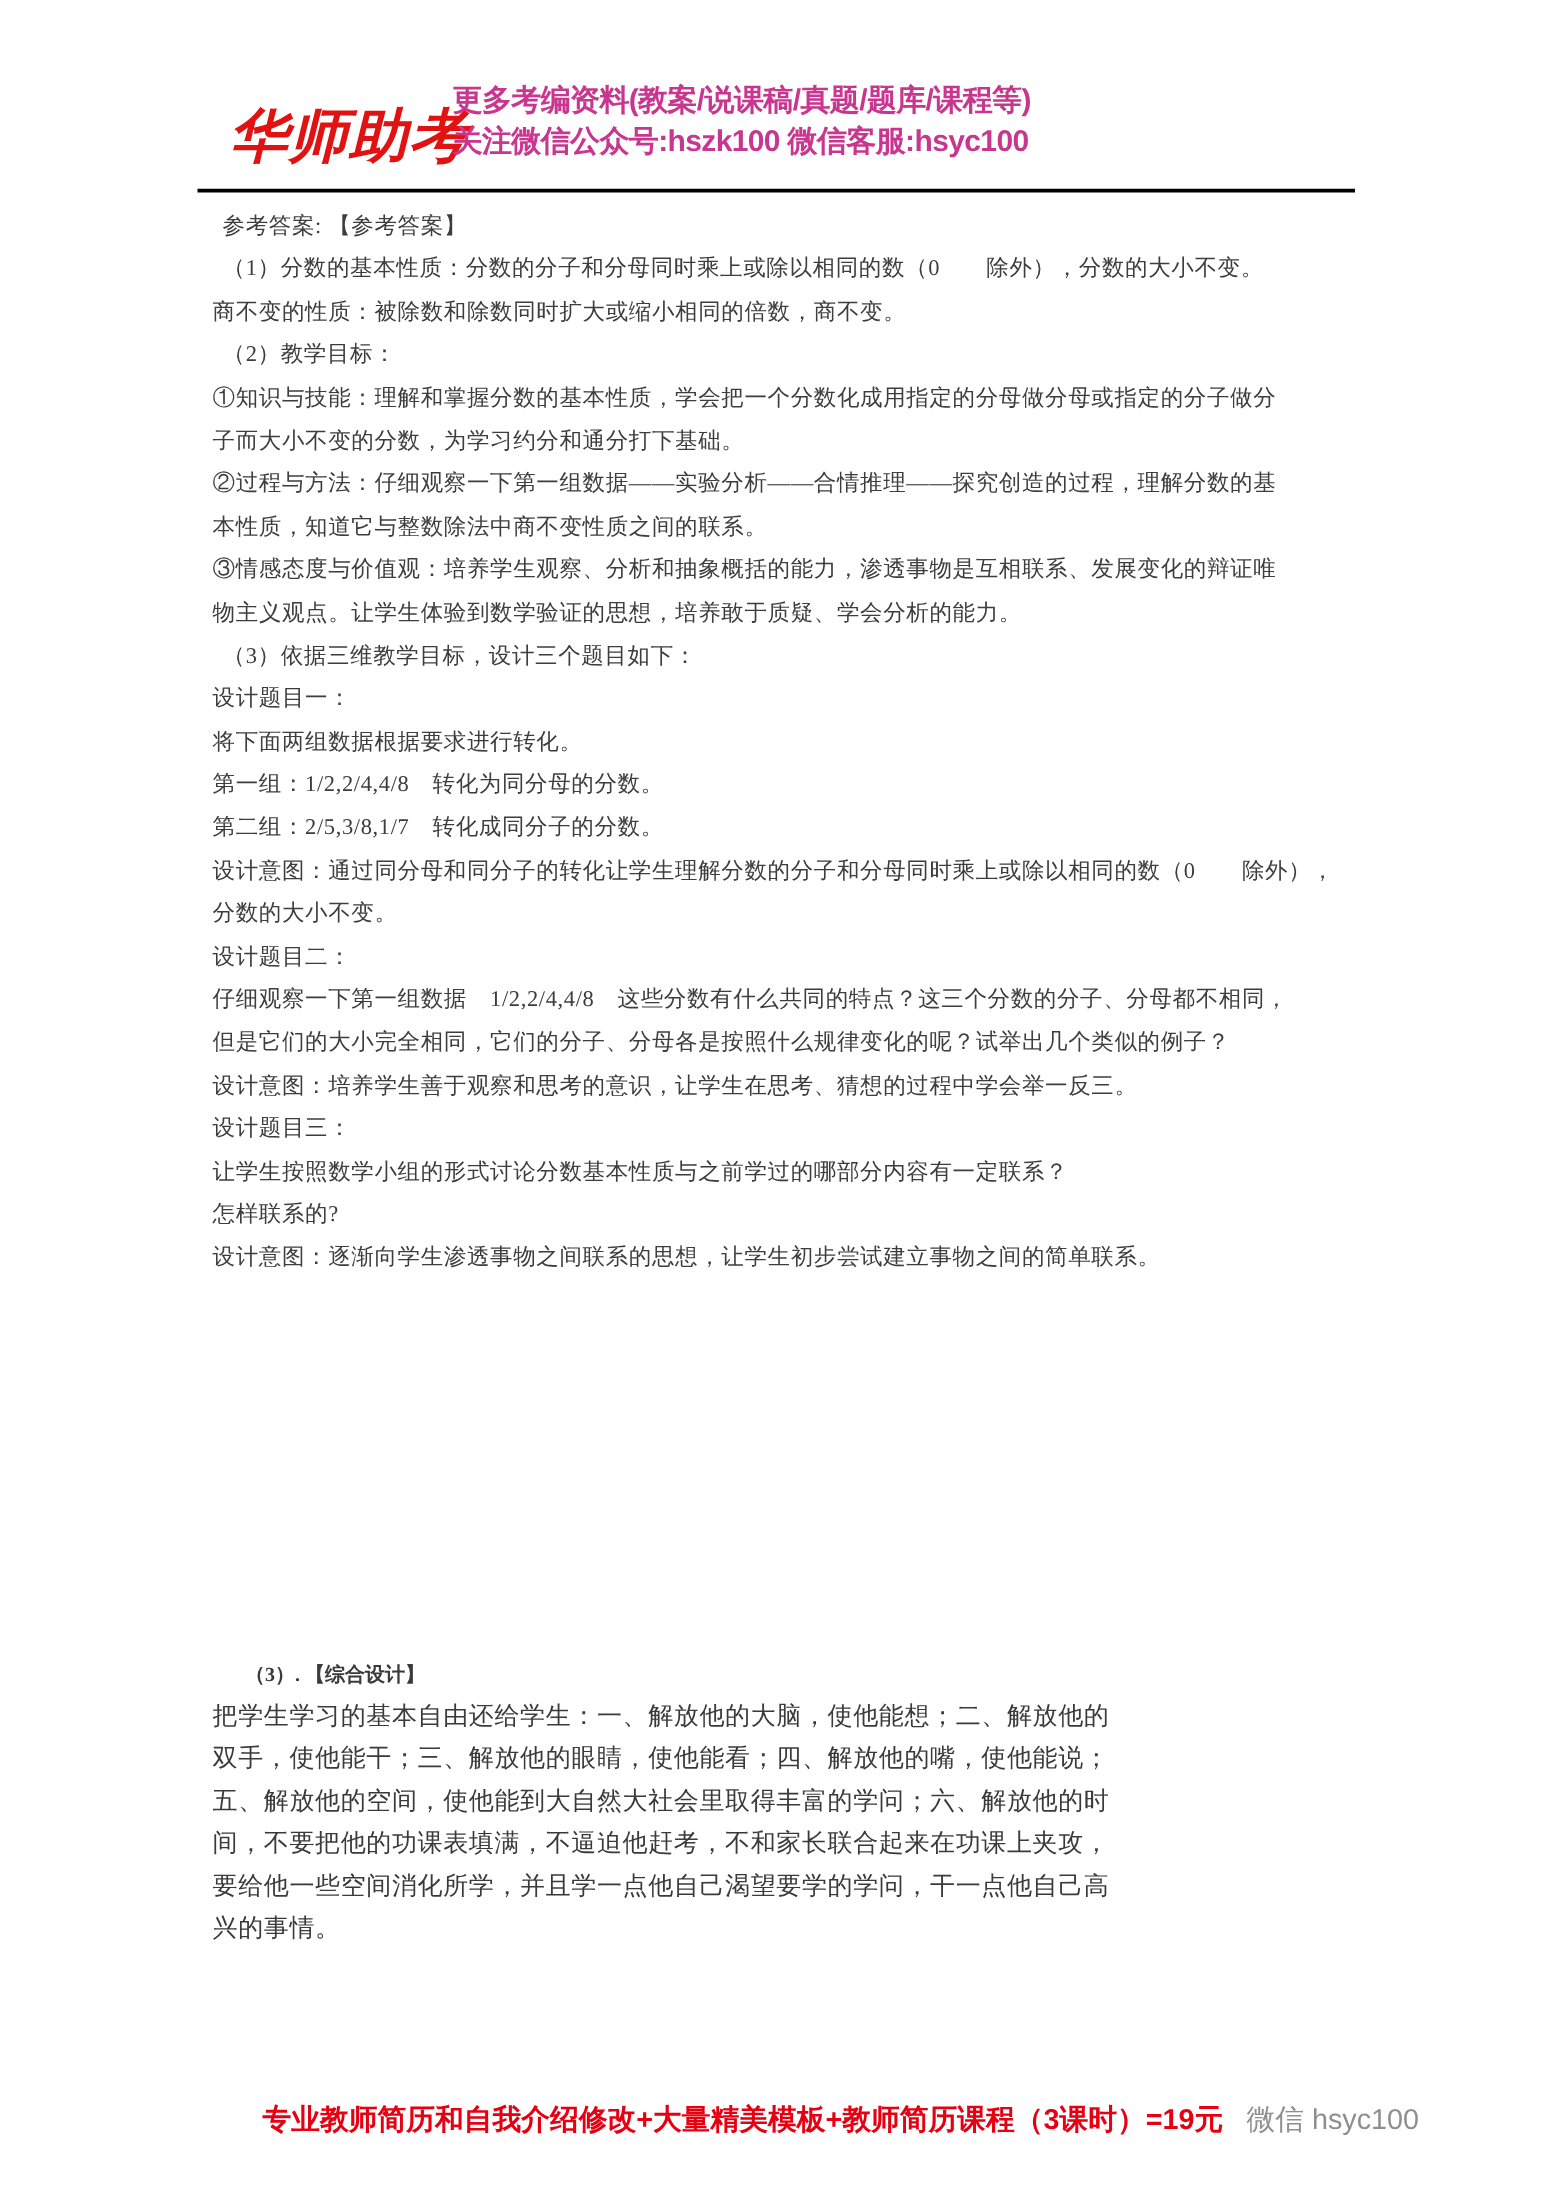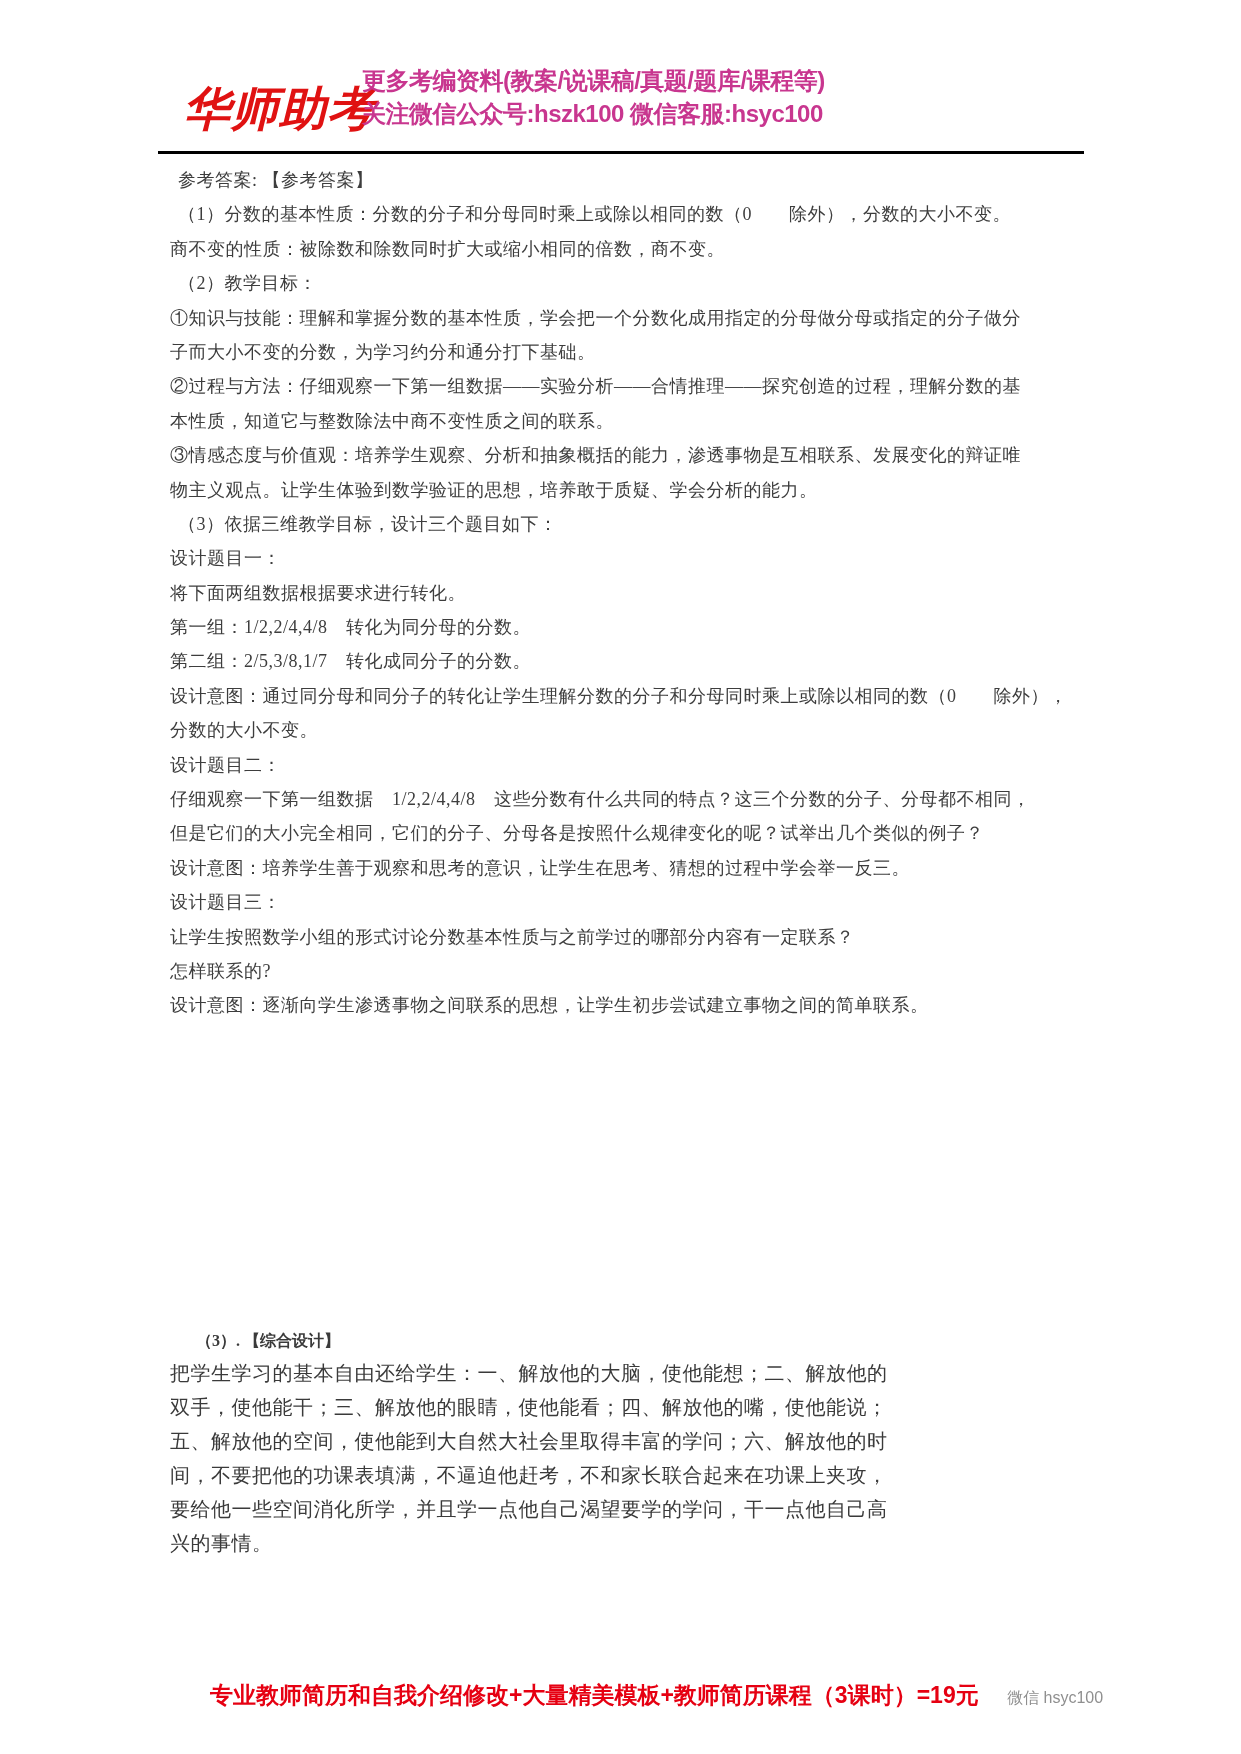--- a/index.html
+++ b/index.html
@@ -103,22 +103,22 @@
   .footer .footer-promo {
     color: #e60012;
     font-weight: bold;
     font-size: 23px;
     letter-spacing: 0px;
     margin-left: 40px;
   }
   .footer .footer-wechat {
     color: #8f8f8f;
     font-weight: normal;
-    font-size: 16px;
-    margin-left: 24px;
+    font-size: 23px;
+    margin-left: 14px;
   }
 </style>
 </head>
 <body>
 
 <div class="page">
 
   <div class="logo">华师助考</div>
 
   <div class="promo">

